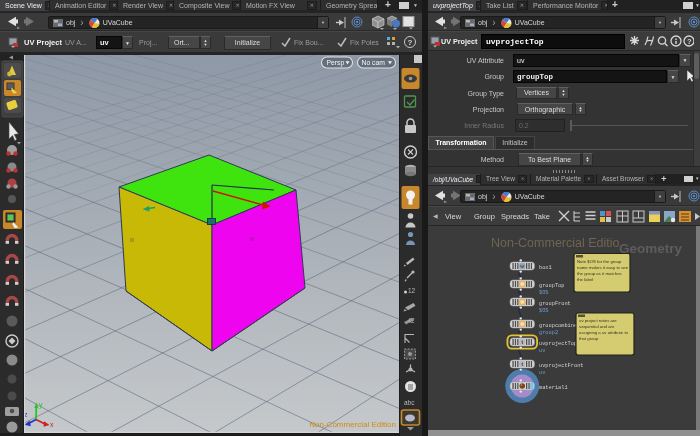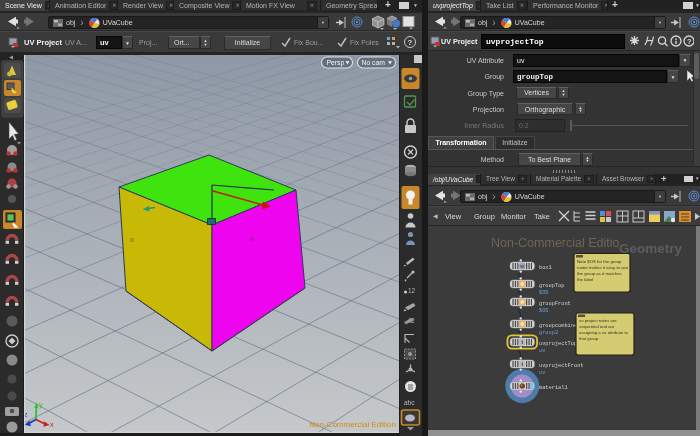--- a/index.html
+++ b/index.html
@@ -434,21 +434,21 @@
     </svg>
     <svg class="ab" style="left:688px;top:190px" width="12" height="12">
       <circle cx="6" cy="6" r="5" fill="none" stroke="#5a8ac8" stroke-width="1"></circle>
       <circle cx="6" cy="6" r="3" fill="none" stroke="#5a8ac8" stroke-width="1"></circle>
       <circle cx="6" cy="6" r="1.2" fill="#5a8ac8"></circle>
     </svg>
   <div class="ab" style="left:428px;top:206px;width:272px;height:20px;background:#3c3c3c;border-bottom:1px solid #262626;border-top:1px solid #464646"></div>
     <div class="ab" style="left:433px;top:212px;color:#b8b8b8;font-size:6px">◀</div>
     <div class="ab" style="left:445px;top:211.5px;color:#dadada;font-size:7.5px">View</div>
     <div class="ab" style="left:474px;top:211.5px;color:#dadada;font-size:7.5px">Group</div>
-    <div class="ab" style="left:501px;top:211.5px;color:#dadada;font-size:7.5px">Monitor</div>
+    <div class="ab" style="left:501px;top:211.5px;color:#dadada;font-size:7.5px">Spreads</div>
     <div class="ab" style="left:534px;top:211.5px;color:#dadada;font-size:7.5px">Take</div>
     <svg class="ab" style="left:556px;top:209px" width="146" height="15">
       <g stroke="#d0d0d0" stroke-width="1.4" fill="none">
         <path d="M 3 12 L 13 2 M 3 2 L 13 12"></path>
         <path d="M 18 2 v 10 M 18 4 h 6 M 18 8 h 6 M 18 12 h 6" stroke-width="1"></path>
         <path d="M 29.5 3 h 10 M 29.5 6.5 h 10 M 29.5 10 h 10" stroke-width="1.6"></path>
       </g>
       <g>
         <rect x="44" y="2" width="5" height="5" fill="#5090d8"></rect>
         <rect x="50" y="2" width="5" height="5" fill="#d85050"></rect>

